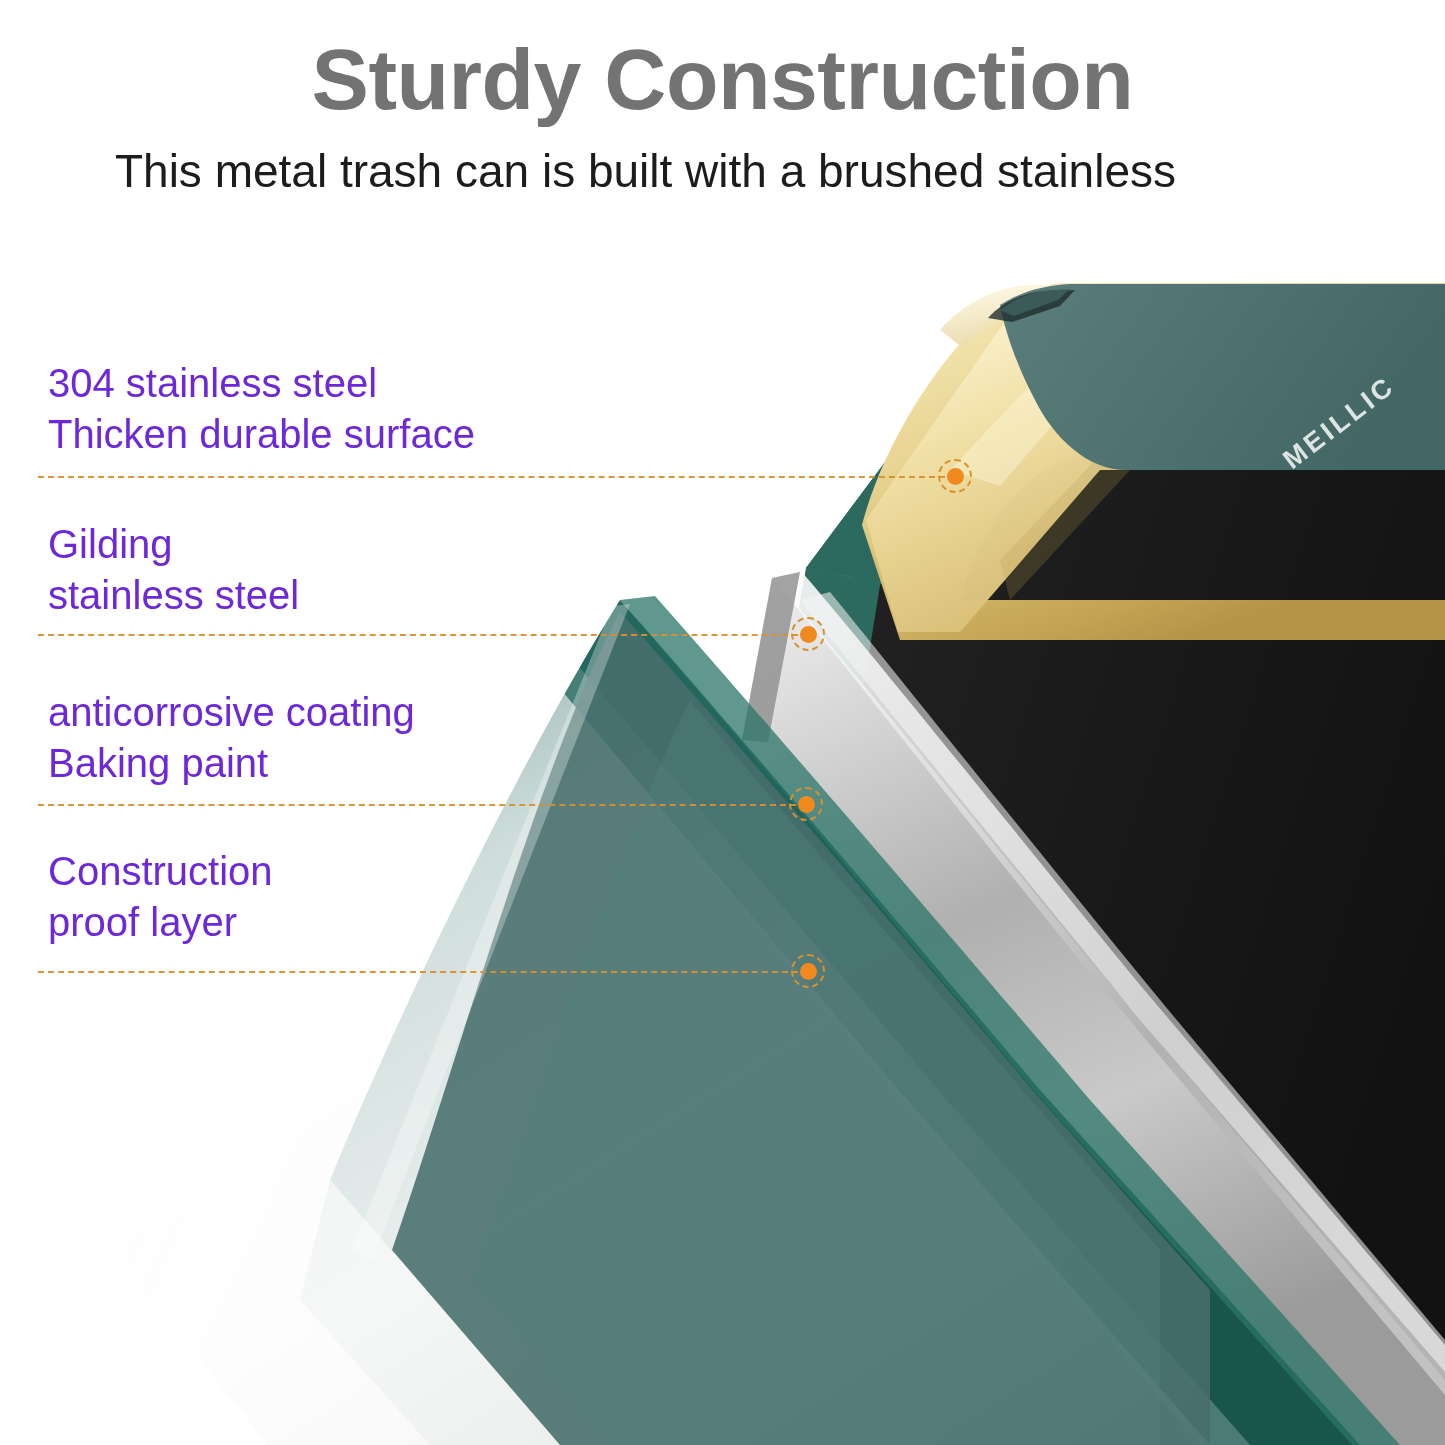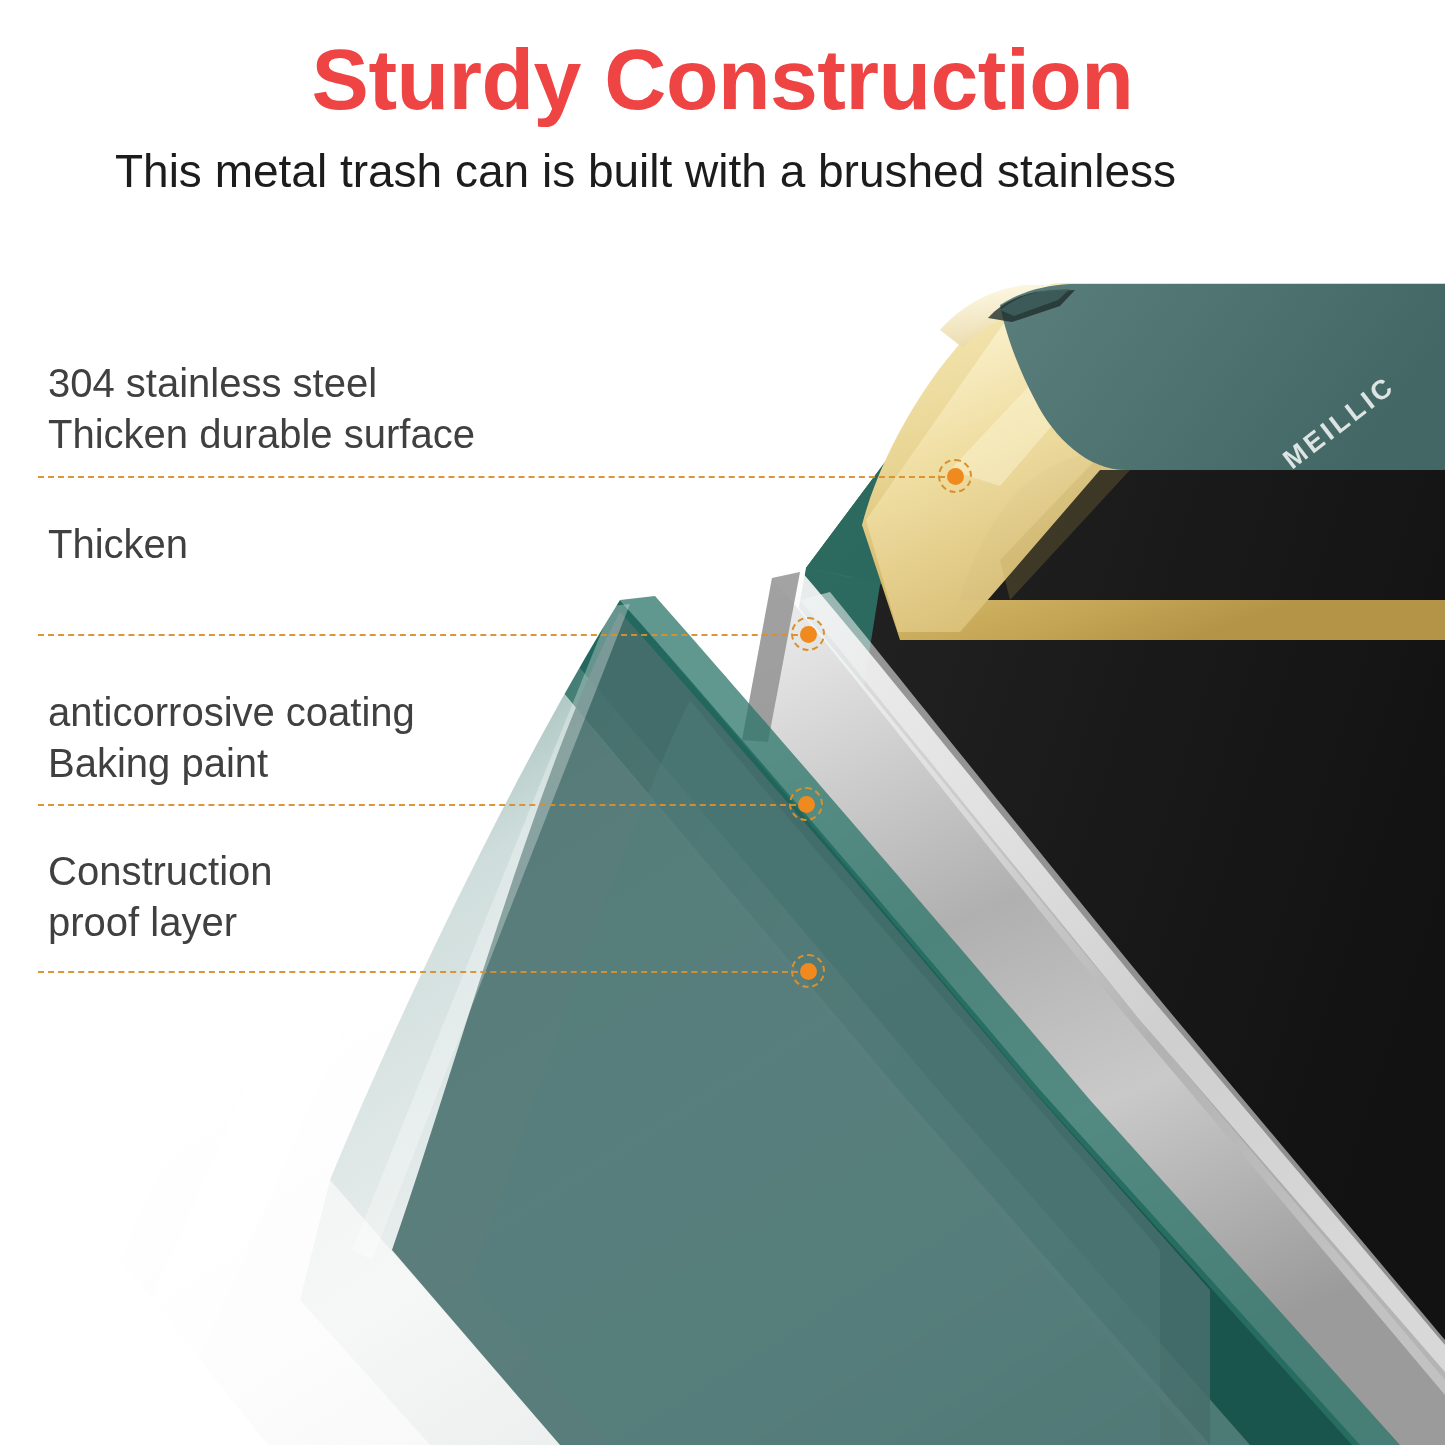--- a/index.html
+++ b/index.html
@@ -20,21 +20,21 @@
 
   
   #headline {
     position: absolute;
     left: 0;
     top: 36px;
     width: 1445px;
     text-align: center;
     font-size: 86px;
     font-weight: bold;
-    color: #ef4444;
+    color: #737373;
     letter-spacing: -0.5px;
     line-height: 1.0;
     white-space: nowrap;
   }
   #subhead {
     position: absolute;
     left: 0;
     top: 148px;
     width: 1291px;
     text-align: center;
@@ -49,21 +49,21 @@
   #art {
     position: absolute;
     left: 0; top: 0;
     width: 1445px;
     height: 1445px;
   }
 
   
   .callout {
     position: absolute;
-    color: #404040;
+    color: #6d28d9;
     font-size: 40px;
     line-height: 1.28;
     white-space: nowrap;
     pointer-events: none;
   }
   .callout .ln { display:block; }
 
   
   .leader {
     position: absolute;
@@ -286,21 +286,22 @@
   <div>
 
     <div class="callout" style="left:48px; top:358px;">
       <span class="ln">304 stainless steel</span>
       <span class="ln">Thicken durable surface</span>
     </div>
     <div class="leader" style="left:38px; top:476px; width:917px;"></div>
     <div class="marker" style="left:955px; top:476px;"></div>
 
     <div class="callout" style="left:48px; top:519px;">
-      <span class="ln">Thicken</span>
+      <span class="ln">Gilding</span>
+      <span class="ln">stainless steel</span>
     </div>
     <div class="leader" style="left:38px; top:634px; width:770px;"></div>
     <div class="marker" style="left:808px; top:634px;"></div>
 
     <div class="callout" style="left:48px; top:687px;">
       <span class="ln">anticorrosive coating</span>
       <span class="ln">Baking paint</span>
     </div>
     <div class="leader" style="left:38px; top:804px; width:768px;"></div>
     <div class="marker" style="left:806px; top:804px;"></div>

